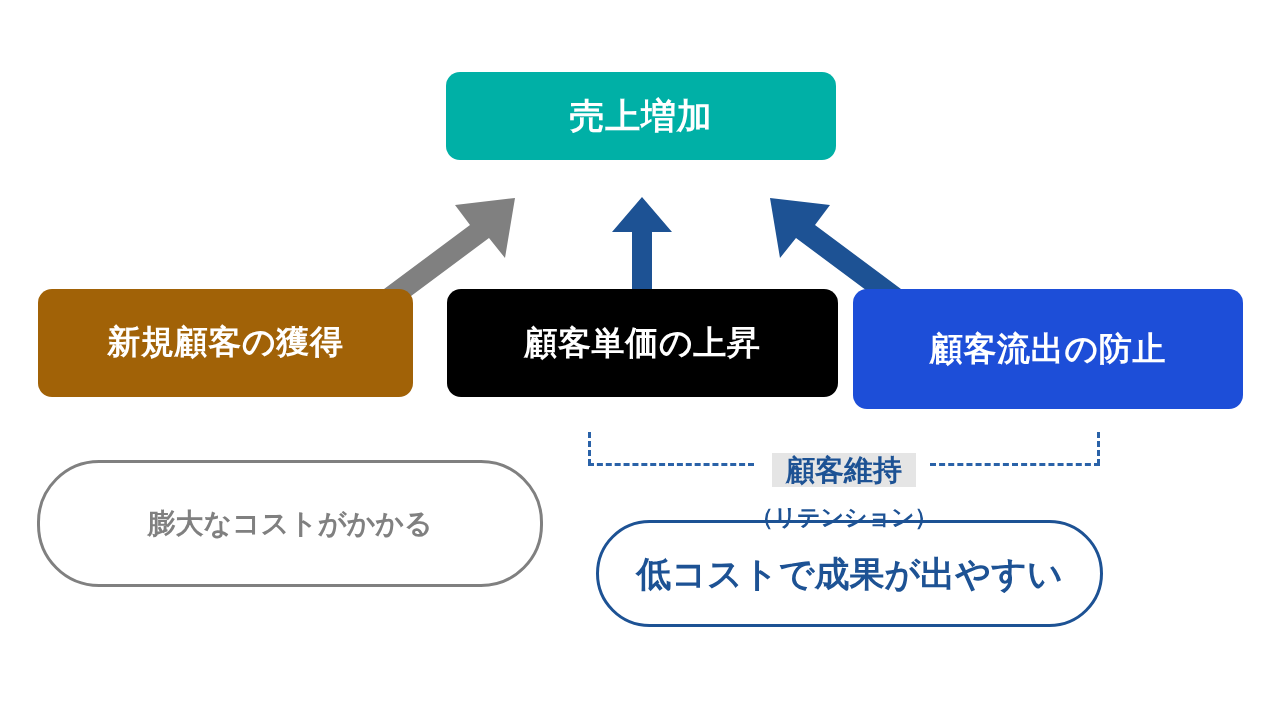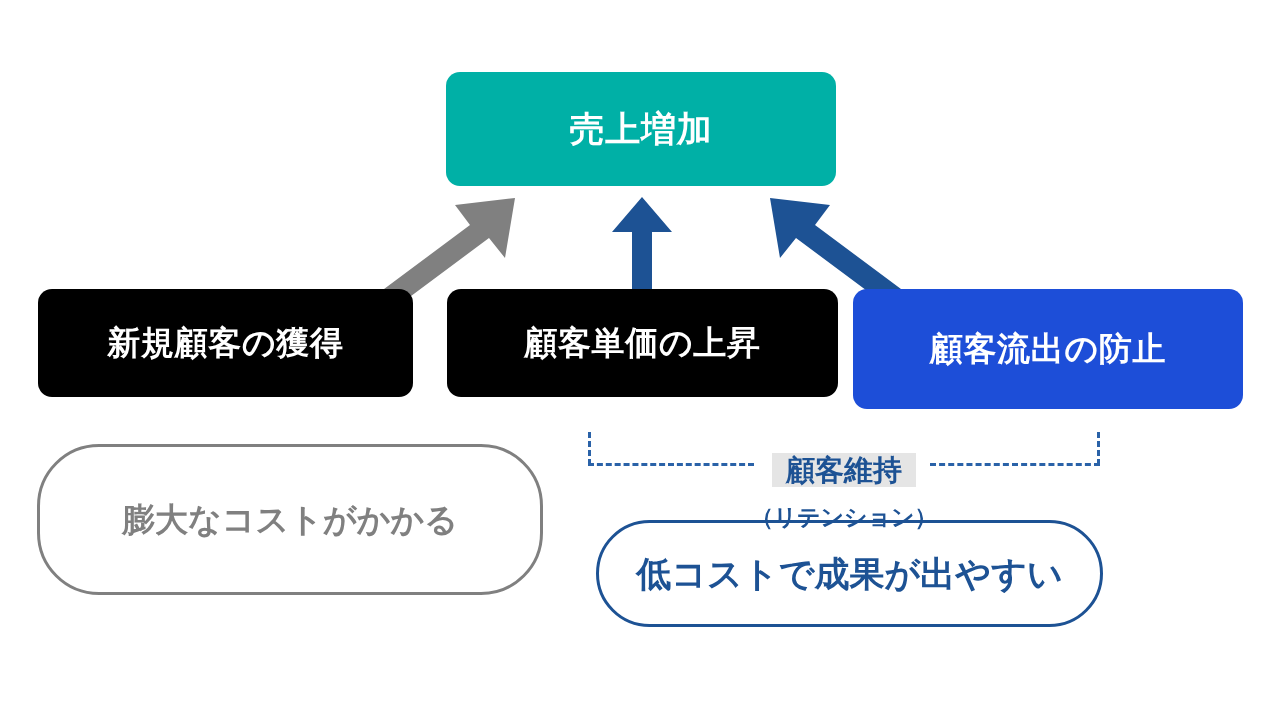--- a/index.html
+++ b/index.html
@@ -30,31 +30,32 @@
     font-weight: bold;
     letter-spacing: 0.02em;
     text-align: center;
     line-height: 1.2;
     z-index: 3;
   }
   .box-goal {
     left: 446px;
     top: 72px;
     width: 390px;
-    height: 114px;
+    height: 88px;
     background: #00b0a6;
     font-size: 35px;
   }
   .box-new {
     left: 38px;
     top: 289px;
     width: 375px;
     height: 108px;
-    background: #000000;
+    background: #a16207;
     font-size: 33px;
+    font-family: Liberation Serif, serif;
   }
   .box-arpu {
     left: 447px;
     top: 289px;
     width: 391px;
     height: 108px;
     background: #000000;
     font-size: 33px;
   }
   .box-churn {
@@ -73,27 +74,27 @@
     align-items: center;
     justify-content: center;
     background: #ffffff;
     font-weight: bold;
     text-align: center;
     line-height: 1.2;
     z-index: 3;
   }
   .pill-cost {
     left: 37px;
-    top: 444px;
+    top: 460px;
     width: 506px;
-    height: 151px;
+    height: 127px;
     border: 3px solid #808080;
     border-radius: 62px;
     color: #808080;
-    font-size: 33px;
+    font-size: 28px;
   }
   .pill-low {
     left: 596px;
     top: 520px;
     width: 507px;
     height: 107px;
     border: 3px solid #1d5294;
     border-radius: 63px;
     color: #1d5294;
     font-size: 35px;

